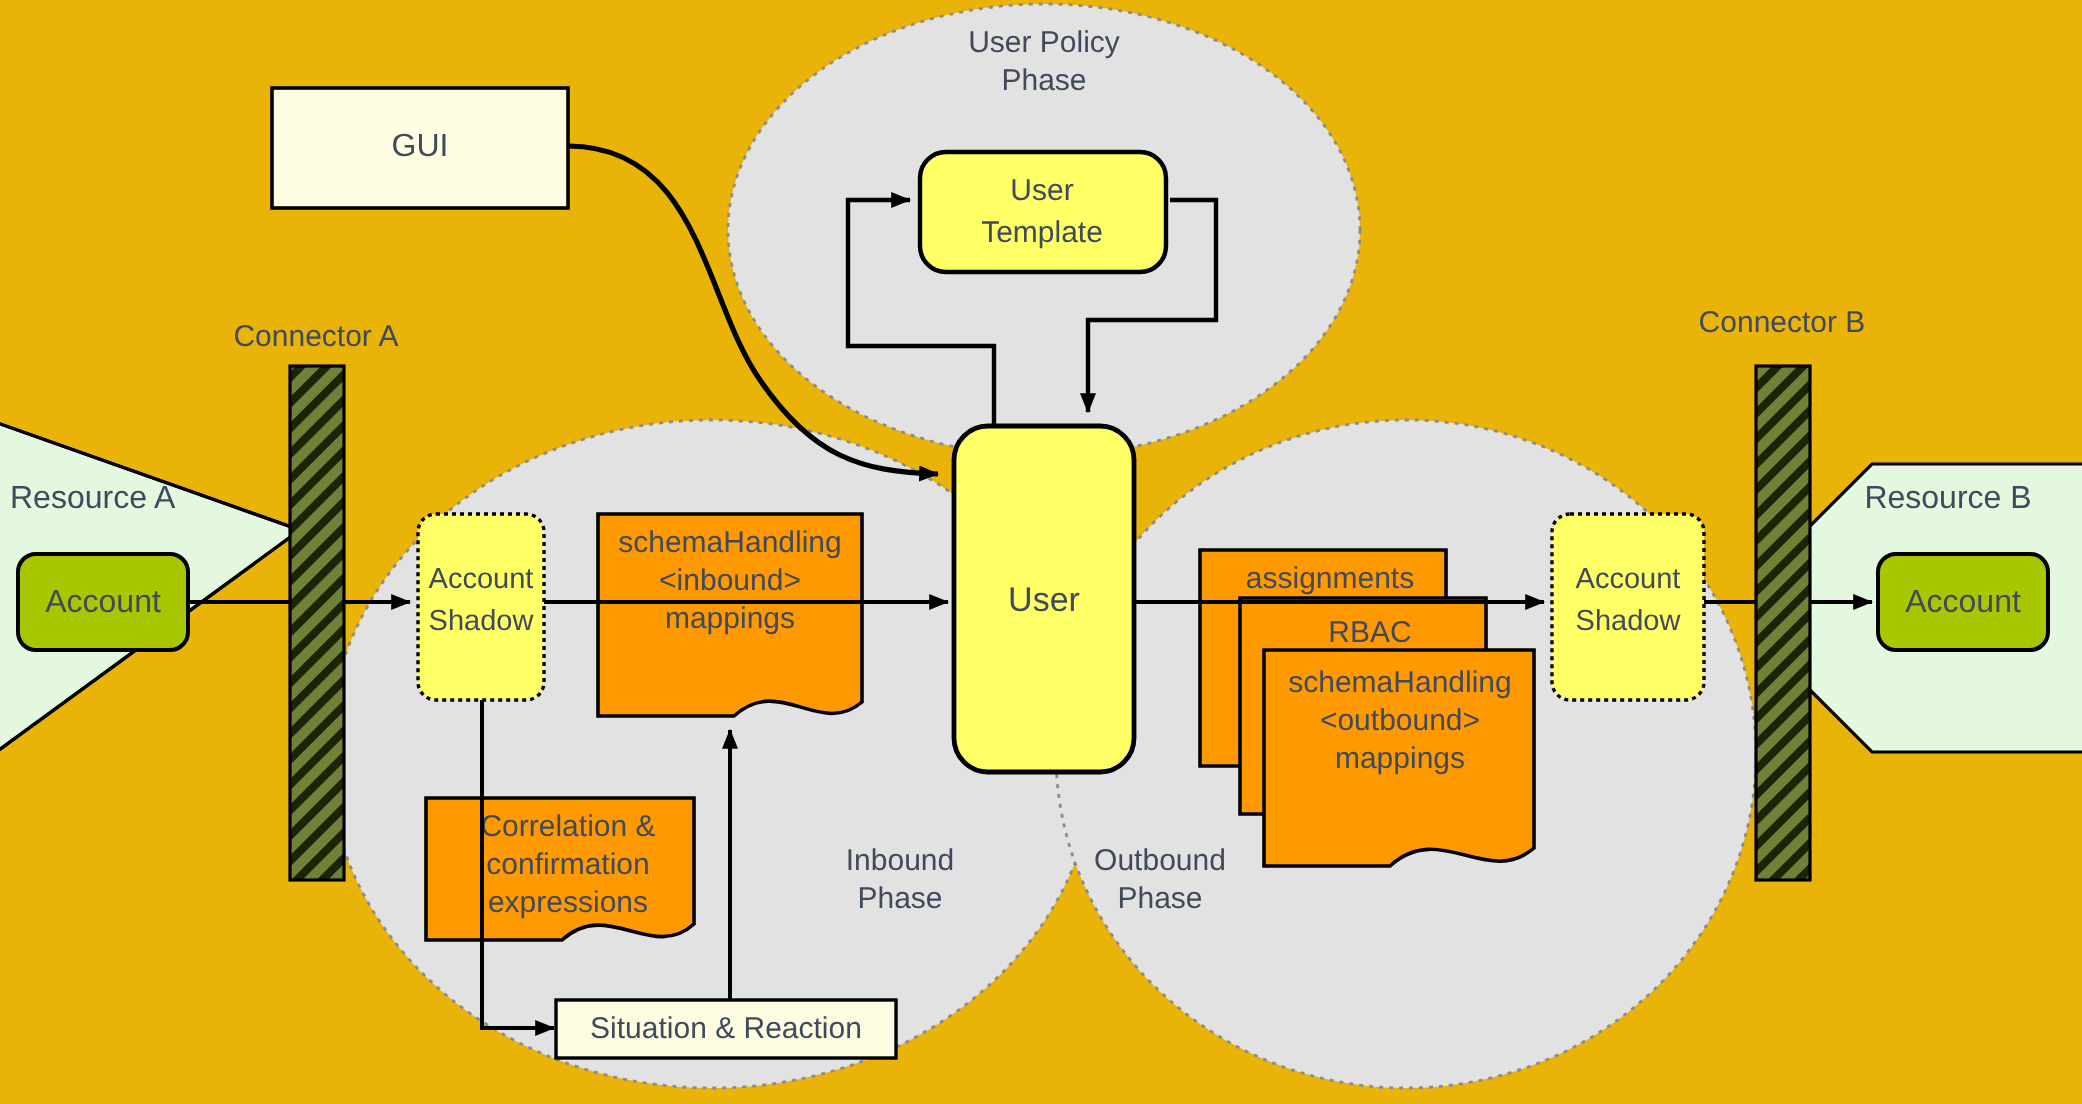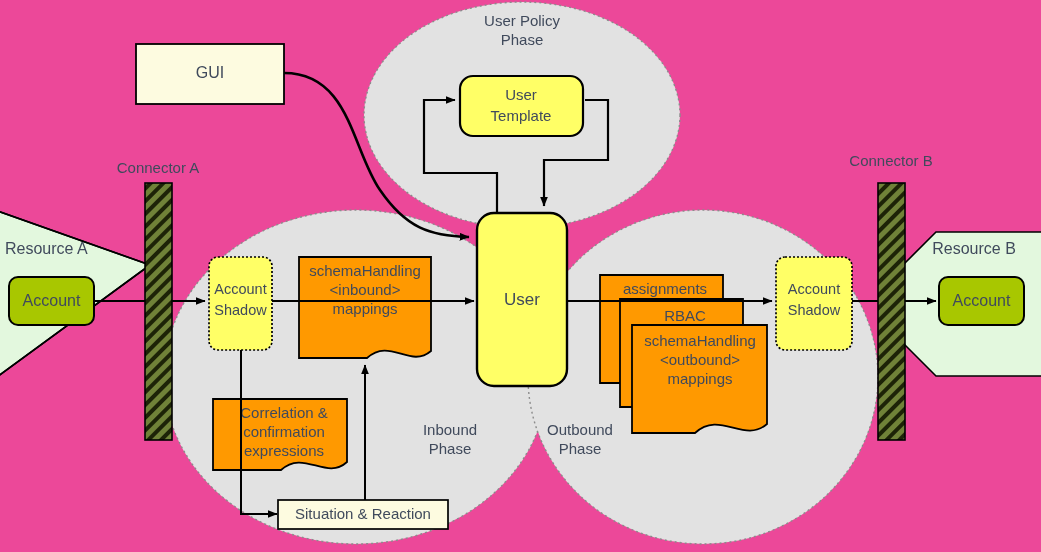--- a/index.html
+++ b/index.html
@@ -1,18 +1,18 @@
 <!DOCTYPE html>
 <html><head>
 <meta charset="utf-8">
 <style>
   html,body{margin:0;padding:0;background:#ffffff;}
   body{width:1041px;height:552px;overflow:hidden;
        font-family:"Liberation Sans","DejaVu Sans",sans-serif;}
-  #stage{position:relative;width:1041px;height:552px;background:#ec4899;}
+  #stage{position:relative;width:1041px;height:552px;background:#eab308;}
   svg#canvas{position:absolute;left:0;top:0;width:1041px;height:552px;}
   .lbl{fill:#404a5c;font-family:"Liberation Sans","DejaVu Sans",sans-serif;}
   .lbl-15{font-size:15px;}
   .lbl-14{font-size:14.5px;}
   .lbl-16{font-size:16px;}
   .lbl-17{font-size:17px;}
   text{dominant-baseline:middle;}
 </style>
 </head>
 <body>

